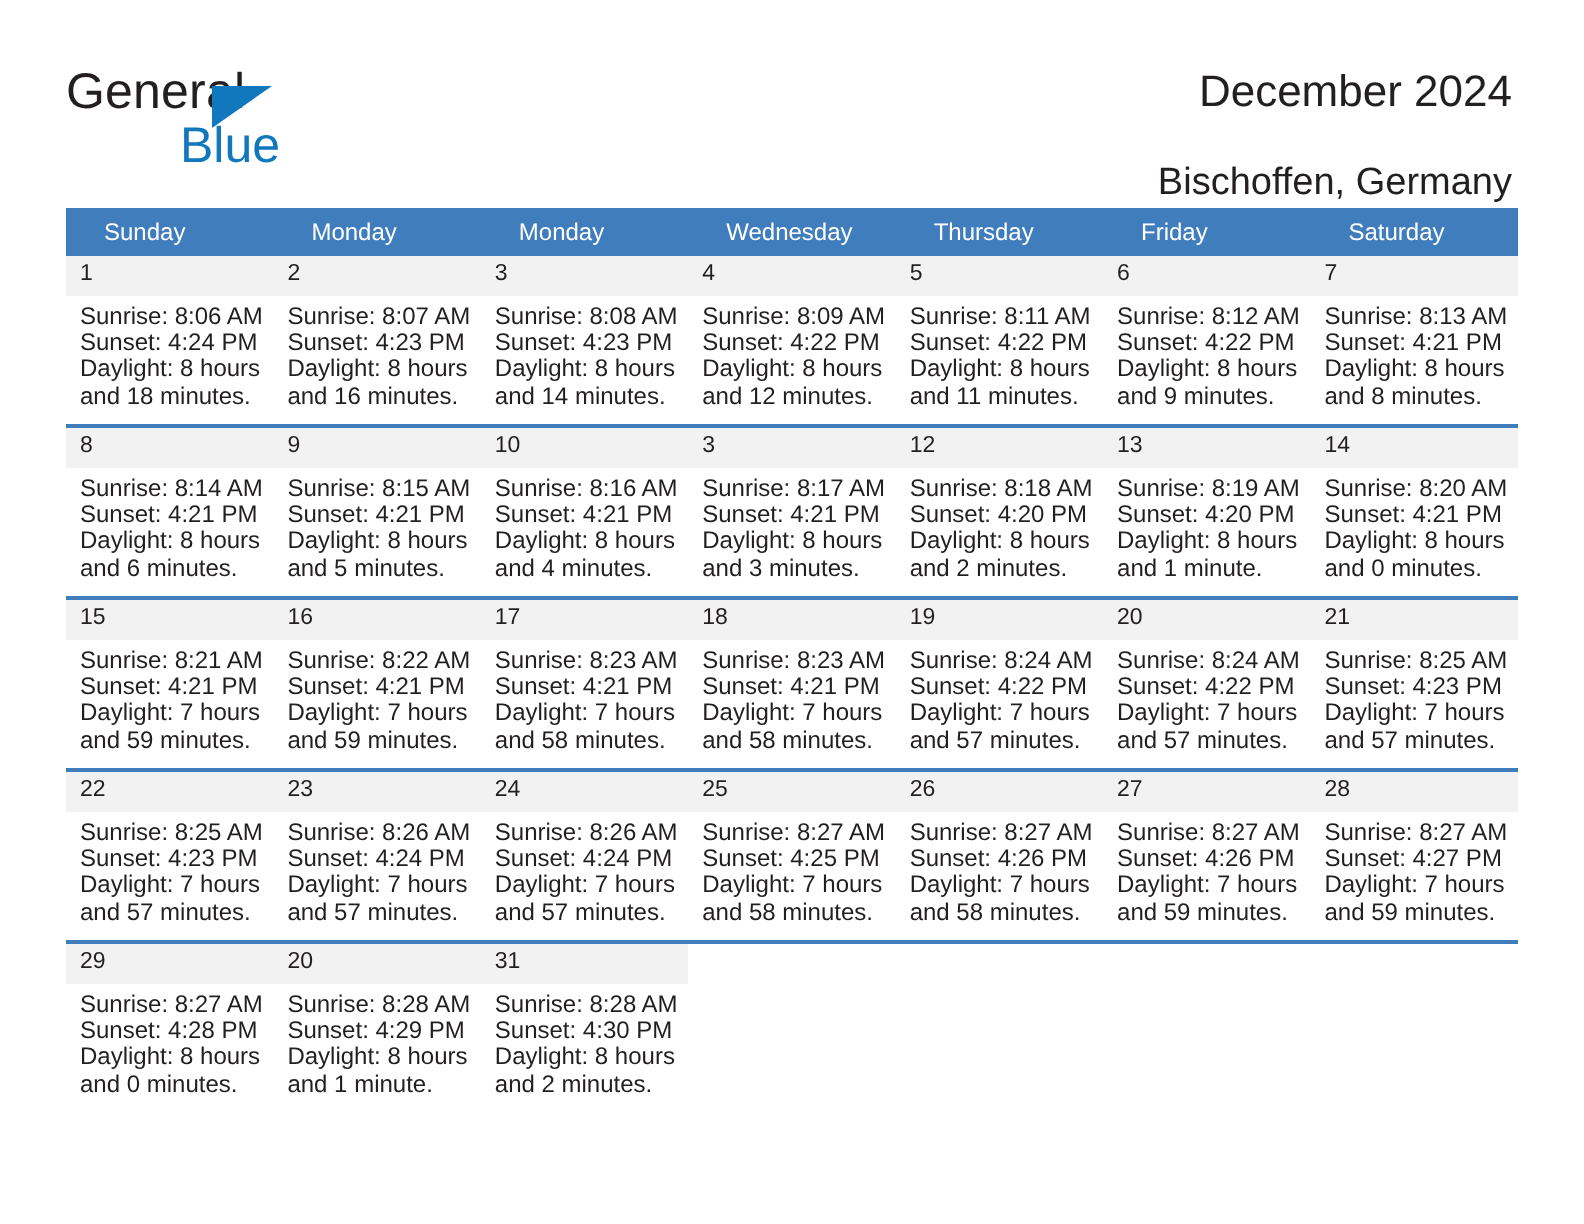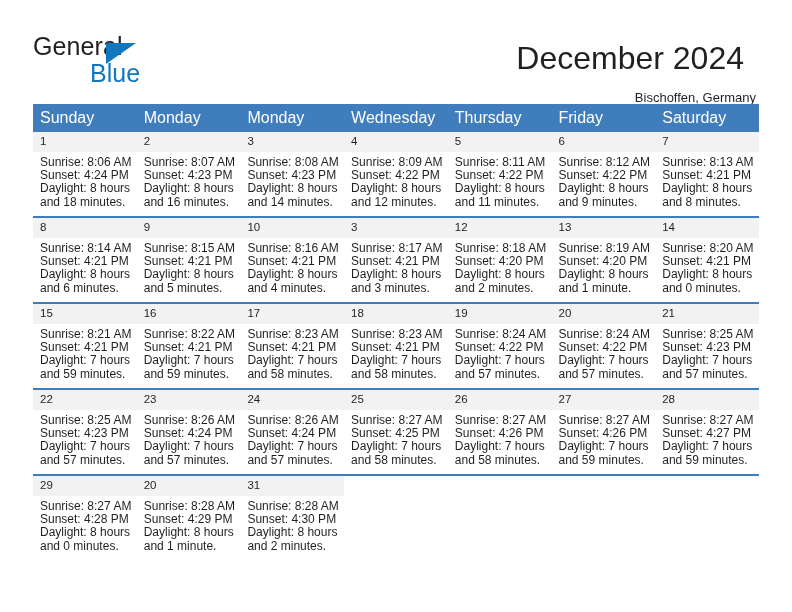--- a/index.html
+++ b/index.html
@@ -62,51 +62,51 @@
     color: #1278be;
     font-family: "Liberation Sans", sans-serif;
   }
   .title-block {
     position: absolute;
     right: 36px;
     top: 28px;
     text-align: right;
   }
   .cal-title {
-    font-size: 32px;
+    font-size: 22px;
     color: #231f20;
     line-height: 36px;
     white-space: nowrap;
     font-weight: normal;
-    margin: 12px;
+    margin: 0;
   }
   .cal-sub {
-    font-size: 13px;
+    font-size: 19px;
     color: #231f20;
     line-height: 20px;
-    margin-top: 6px;
+    margin-top: 18px;
     white-space: nowrap;
   }
 
   
   .cal {
     position: absolute;
     left: 33px;
     top: 104px;
     width: 726px;
     border-collapse: collapse;
     table-layout: fixed;
   }
   .cal th {
     background: #3f7dbd;
     color: #ffffff;
-    font-size: 16px;
+    font-size: 12px;
     font-weight: normal;
     text-align: left;
-    padding: 5px 0 5px 7px;
+    padding: 5px 0 5px 19px;
     height: 12px;
     border: none;
   }
   .cal td {
     vertical-align: top;
     padding: 0;
     border: none;
     width: 103.71px;
     background: #ffffff;
   }

